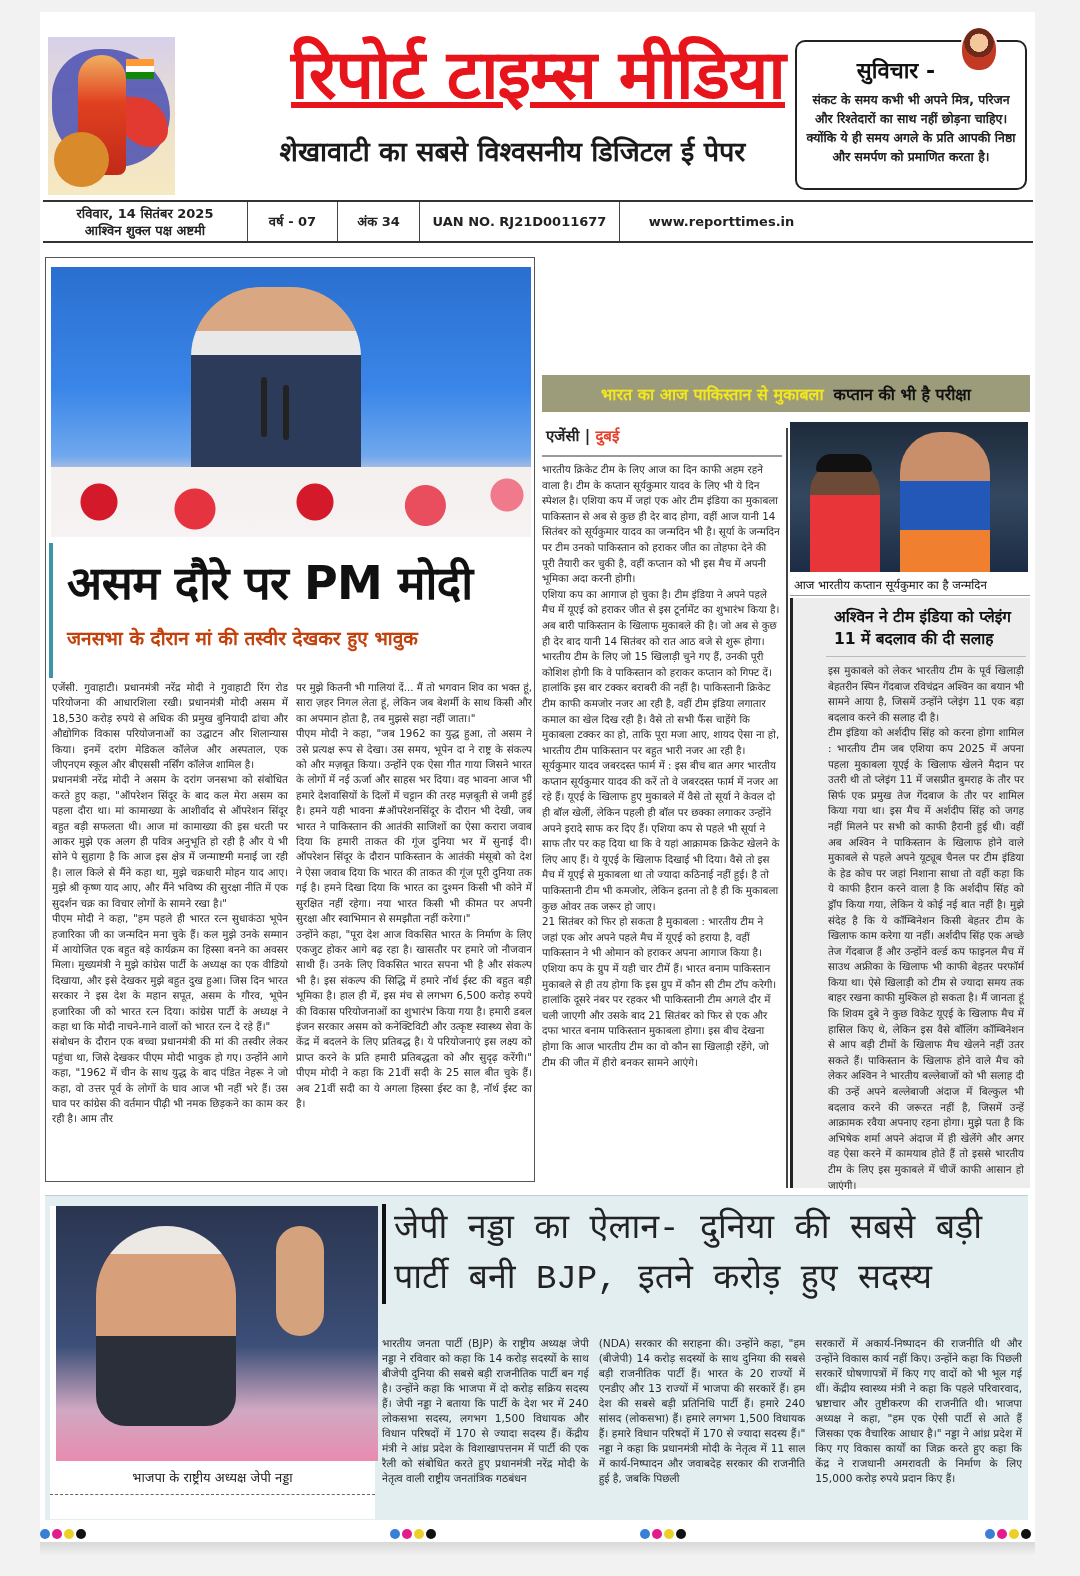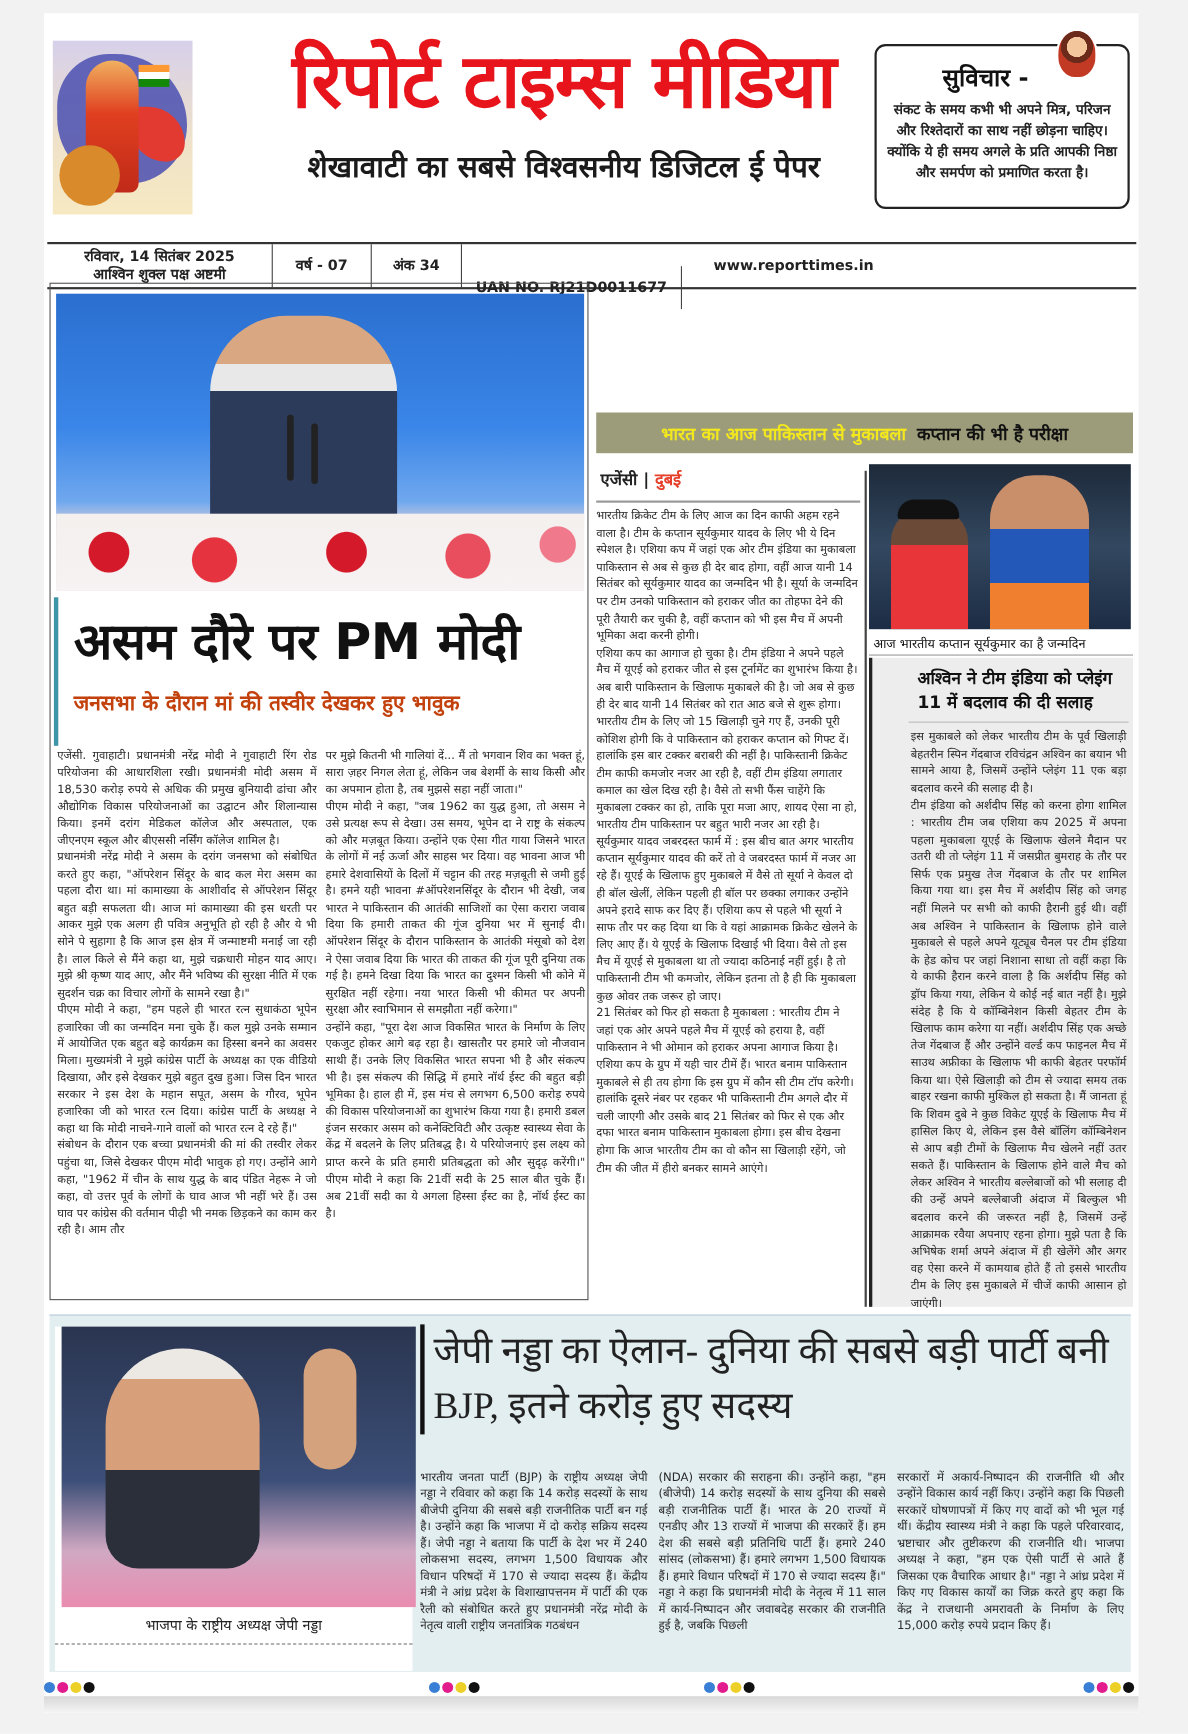--- a/index.html
+++ b/index.html
@@ -9,32 +9,32 @@
 
   
   .logo-img { position: absolute; left: 8px; top: 25px; width: 127px; height: 158px;
     background: linear-gradient(180deg, #d6d0ea 0%, #f0e2c8 60%, #f6e9c2 100%); overflow: hidden; }
   .logo-img .map { position: absolute; left: 4px; top: 12px; width: 118px; height: 118px; background: #4a4fb0; border-radius: 40% 55% 45% 50%; opacity: .85; }
   .logo-img .goddess { position: absolute; left: 30px; top: 18px; width: 48px; height: 120px; background: linear-gradient(180deg,#f0b060 0%,#e04020 40%,#c02a18 100%); border-radius: 30px 30px 10px 10px; }
   .logo-img .lion { position: absolute; left: 6px; top: 95px; width: 55px; height: 55px; background: #d98a2a; border-radius: 50%; }
   .logo-img .flag { position: absolute; left: 78px; top: 22px; width: 28px; height: 20px; background: linear-gradient(180deg,#ff9933 33%,#fff 33%,#fff 66%,#138808 66%); }
   .logo-img .cape { position: absolute; left: 70px; top: 60px; width: 50px; height: 50px; background: #e23a30; border-radius: 10px 40px 20px 40px; }
 
-  .mast-title { position: absolute; left: 200px; top: 22px; width: 545px; text-align: center;
-    font-family: "DejaVu Sans", sans-serif; font-weight: bold; font-size: 68px; color: #e8141c; letter-spacing: -1px; line-height: 1.2; }
+  .mast-title { position: absolute; left: 200px; top: 22px; width: 545px; text-align: right;
+    font-family: "DejaVu Sans", sans-serif; font-weight: bold; font-size: 68px; color: #e8141c; letter-spacing: -1px; line-height: 1.2; text-decoration: underline; }
   .mast-sub { position: absolute; left: 200px; top: 120px; width: 545px; text-align: center;
     font-weight: bold; font-size: 27px; color: #1a1a1a; }
 
   .quote-box { position: absolute; left: 755px; top: 28px; width: 232px; height: 150px; border: 2px solid #222; border-radius: 10px; padding: 6px 8px; text-align: center; }
   .quote-title { font-weight: bold; font-size: 22px; margin: 6px 0 6px 0; padding-right: 30px; color: #111; }
   .quote-text { font-size: 12.4px; line-height: 19px; font-weight: bold; color: #222; }
   .quote-avatar { position: absolute; left: 920px; top: 14px; width: 38px; height: 46px; border-radius: 50% 50% 45% 45%; background: radial-gradient(circle at 50% 35%, #f3c69b 0 28%, #6b2a1a 29% 45%, #c23a24 46%); border: 2px solid #fff; }
 
   
-  .info-bar { position: absolute; left: 3px; top: 208px; width: 990px; height: 43px; border-top: 2px solid #333; border-bottom: 2px solid #333; display: flex; align-items: flex-start; }
+  .info-bar { position: absolute; left: 3px; top: 188px; width: 990px; height: 43px; border-top: 2px solid #333; border-bottom: 2px solid #333; display: flex; align-items: flex-end; }
   .info-cell { height: 100%; display: flex; align-items: center; justify-content: center; font-weight: bold; font-size: 13px; border-right: 1px solid #444; text-align: center; line-height: 17px; }
   .info-cell:last-child { border-right: none; }
 
   
   .modi-box { position: absolute; left: 5px; top: 245px; width: 490px; height: 925px; border: 1px solid #555; }
   .modi-img { position: absolute; left: 5px; top: 9px; width: 480px; height: 270px; overflow: hidden;
     background: linear-gradient(180deg, #2a6fd0 0%, #3a86e8 45%, #70a8ee 70%, #e8d6d8 80%, #f2e8ea 100%); }
   .modi-img .person { position: absolute; left: 140px; top: 20px; width: 170px; height: 200px; border-radius: 70px 70px 20px 20px; background: linear-gradient(180deg,#d9a883 0 22%, #e8e8e8 22% 34%, #2d3b5a 34% 100%); }
   .modi-img .flowers { position: absolute; left: 0; top: 200px; width: 480px; height: 70px;
     background: radial-gradient(circle at 10% 50%, #d41a2a 0 18px, transparent 19px), radial-gradient(circle at 30% 60%, #e5343f 0 20px, transparent 21px), radial-gradient(circle at 55% 50%, #d41a2a 0 18px, transparent 19px), radial-gradient(circle at 78% 55%, #e84e5e 0 20px, transparent 21px), radial-gradient(circle at 95% 40%, #f07a8c 0 16px, transparent 17px), linear-gradient(#f3f0ee,#f7f2f3); }
@@ -71,21 +71,21 @@
   .ashwin-text { font-size: 10.3px; line-height: 15.6px; padding: 6px 6px 0 6px; color: #2a2a2a; text-align: justify; }
   .ashwin-text p { margin: 0; }
 
   
   .nadda-box { position: absolute; left: 5px; top: 1183px; width: 983px; height: 325px; background: #e3eef1; border-top: 1px solid #bcd; }
   .nadda-img-wrap { position: absolute; left: 5px; top: 10px; width: 325px; height: 313px; background: #fff; }
   .nadda-img { position: absolute; left: 6px; top: 0; width: 322px; height: 255px; overflow: hidden; background: linear-gradient(180deg, #2a3550 0%, #3c4f78 55%, #d0a8c2 80%, #e98cb0 100%); }
   .nadda-img .face { position: absolute; left: 40px; top: 20px; width: 140px; height: 200px; border-radius: 70px 70px 30px 30px; background: linear-gradient(180deg,#ece8e4 0 14%, #d8a07a 14% 55%, #2a2f3a 55%); }
   .nadda-img .hand { position: absolute; left: 220px; top: 20px; width: 48px; height: 110px; border-radius: 24px; background: #d4a27c; }
   .nadda-caption { position: absolute; left: 0; top: 262px; width: 325px; text-align: center; font-size: 13px; color: #222; padding-bottom: 8px; border-bottom: 1px dashed #666; }
-  .nadda-title { position: absolute; left: 337px; top: 8px; width: 640px; border-left: 4px solid #111; padding-left: 8px; font-size: 34px; line-height: 50px; color: #222; font-family: Liberation Serif, serif; }
+  .nadda-title { position: absolute; left: 337px; top: 8px; width: 640px; border-left: 4px solid #111; padding-left: 8px; font-size: 34px; line-height: 50px; color: #222; font-family: Liberation Mono, monospace; }
   .nadda-cols { position: absolute; left: 337px; top: 140px; width: 640px; height: 182px; display: flex; gap: 10px; }
   .nadda-cols .col { font-size: 10.6px; line-height: 15px; }
 
   
   .reg { position: absolute; top: 1517px; display: flex; gap: 2px; }
   .reg span { width: 10px; height: 10px; border-radius: 50%; display: block; }
   .c { background: #3a7fd6; } .m { background: #e21c8c; } .y { background: #ecd028; } .k { background: #111; }
   .bottom-band { position: absolute; left: 0; top: 1530px; width: 995px; height: 15px; background: linear-gradient(180deg, #d8d8d8, #f4f4f4); }
 </style>
 </head>

